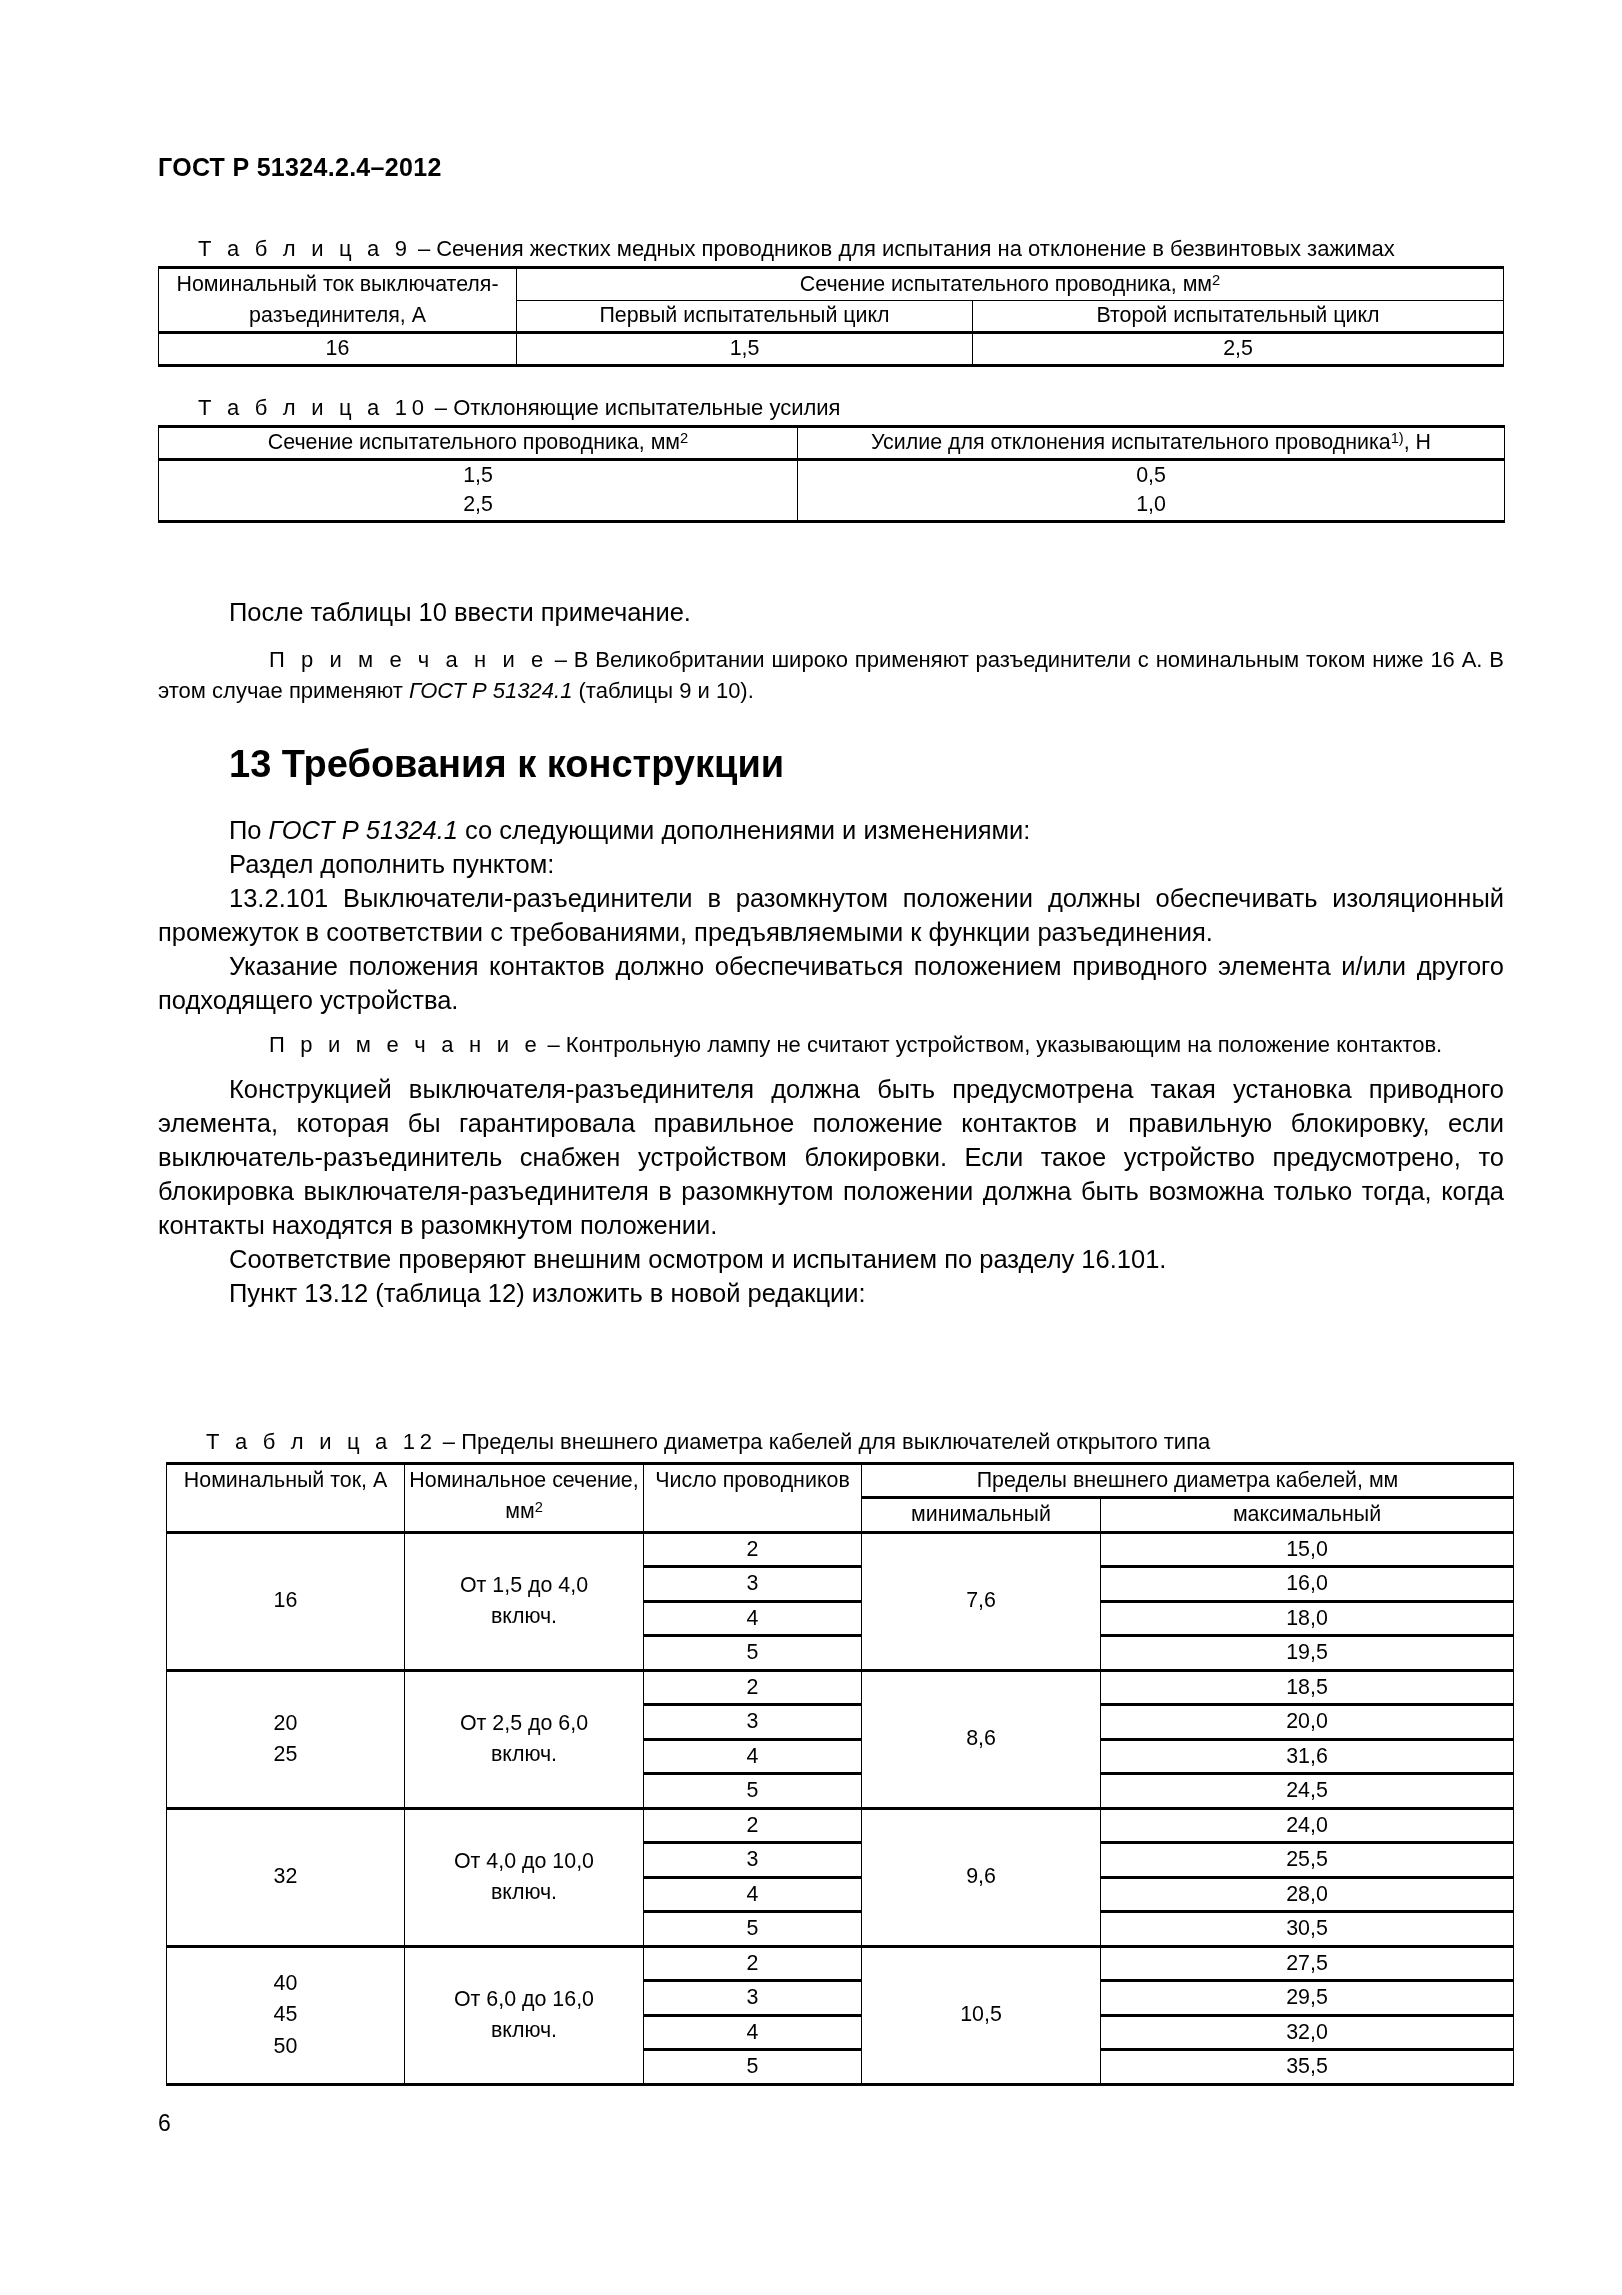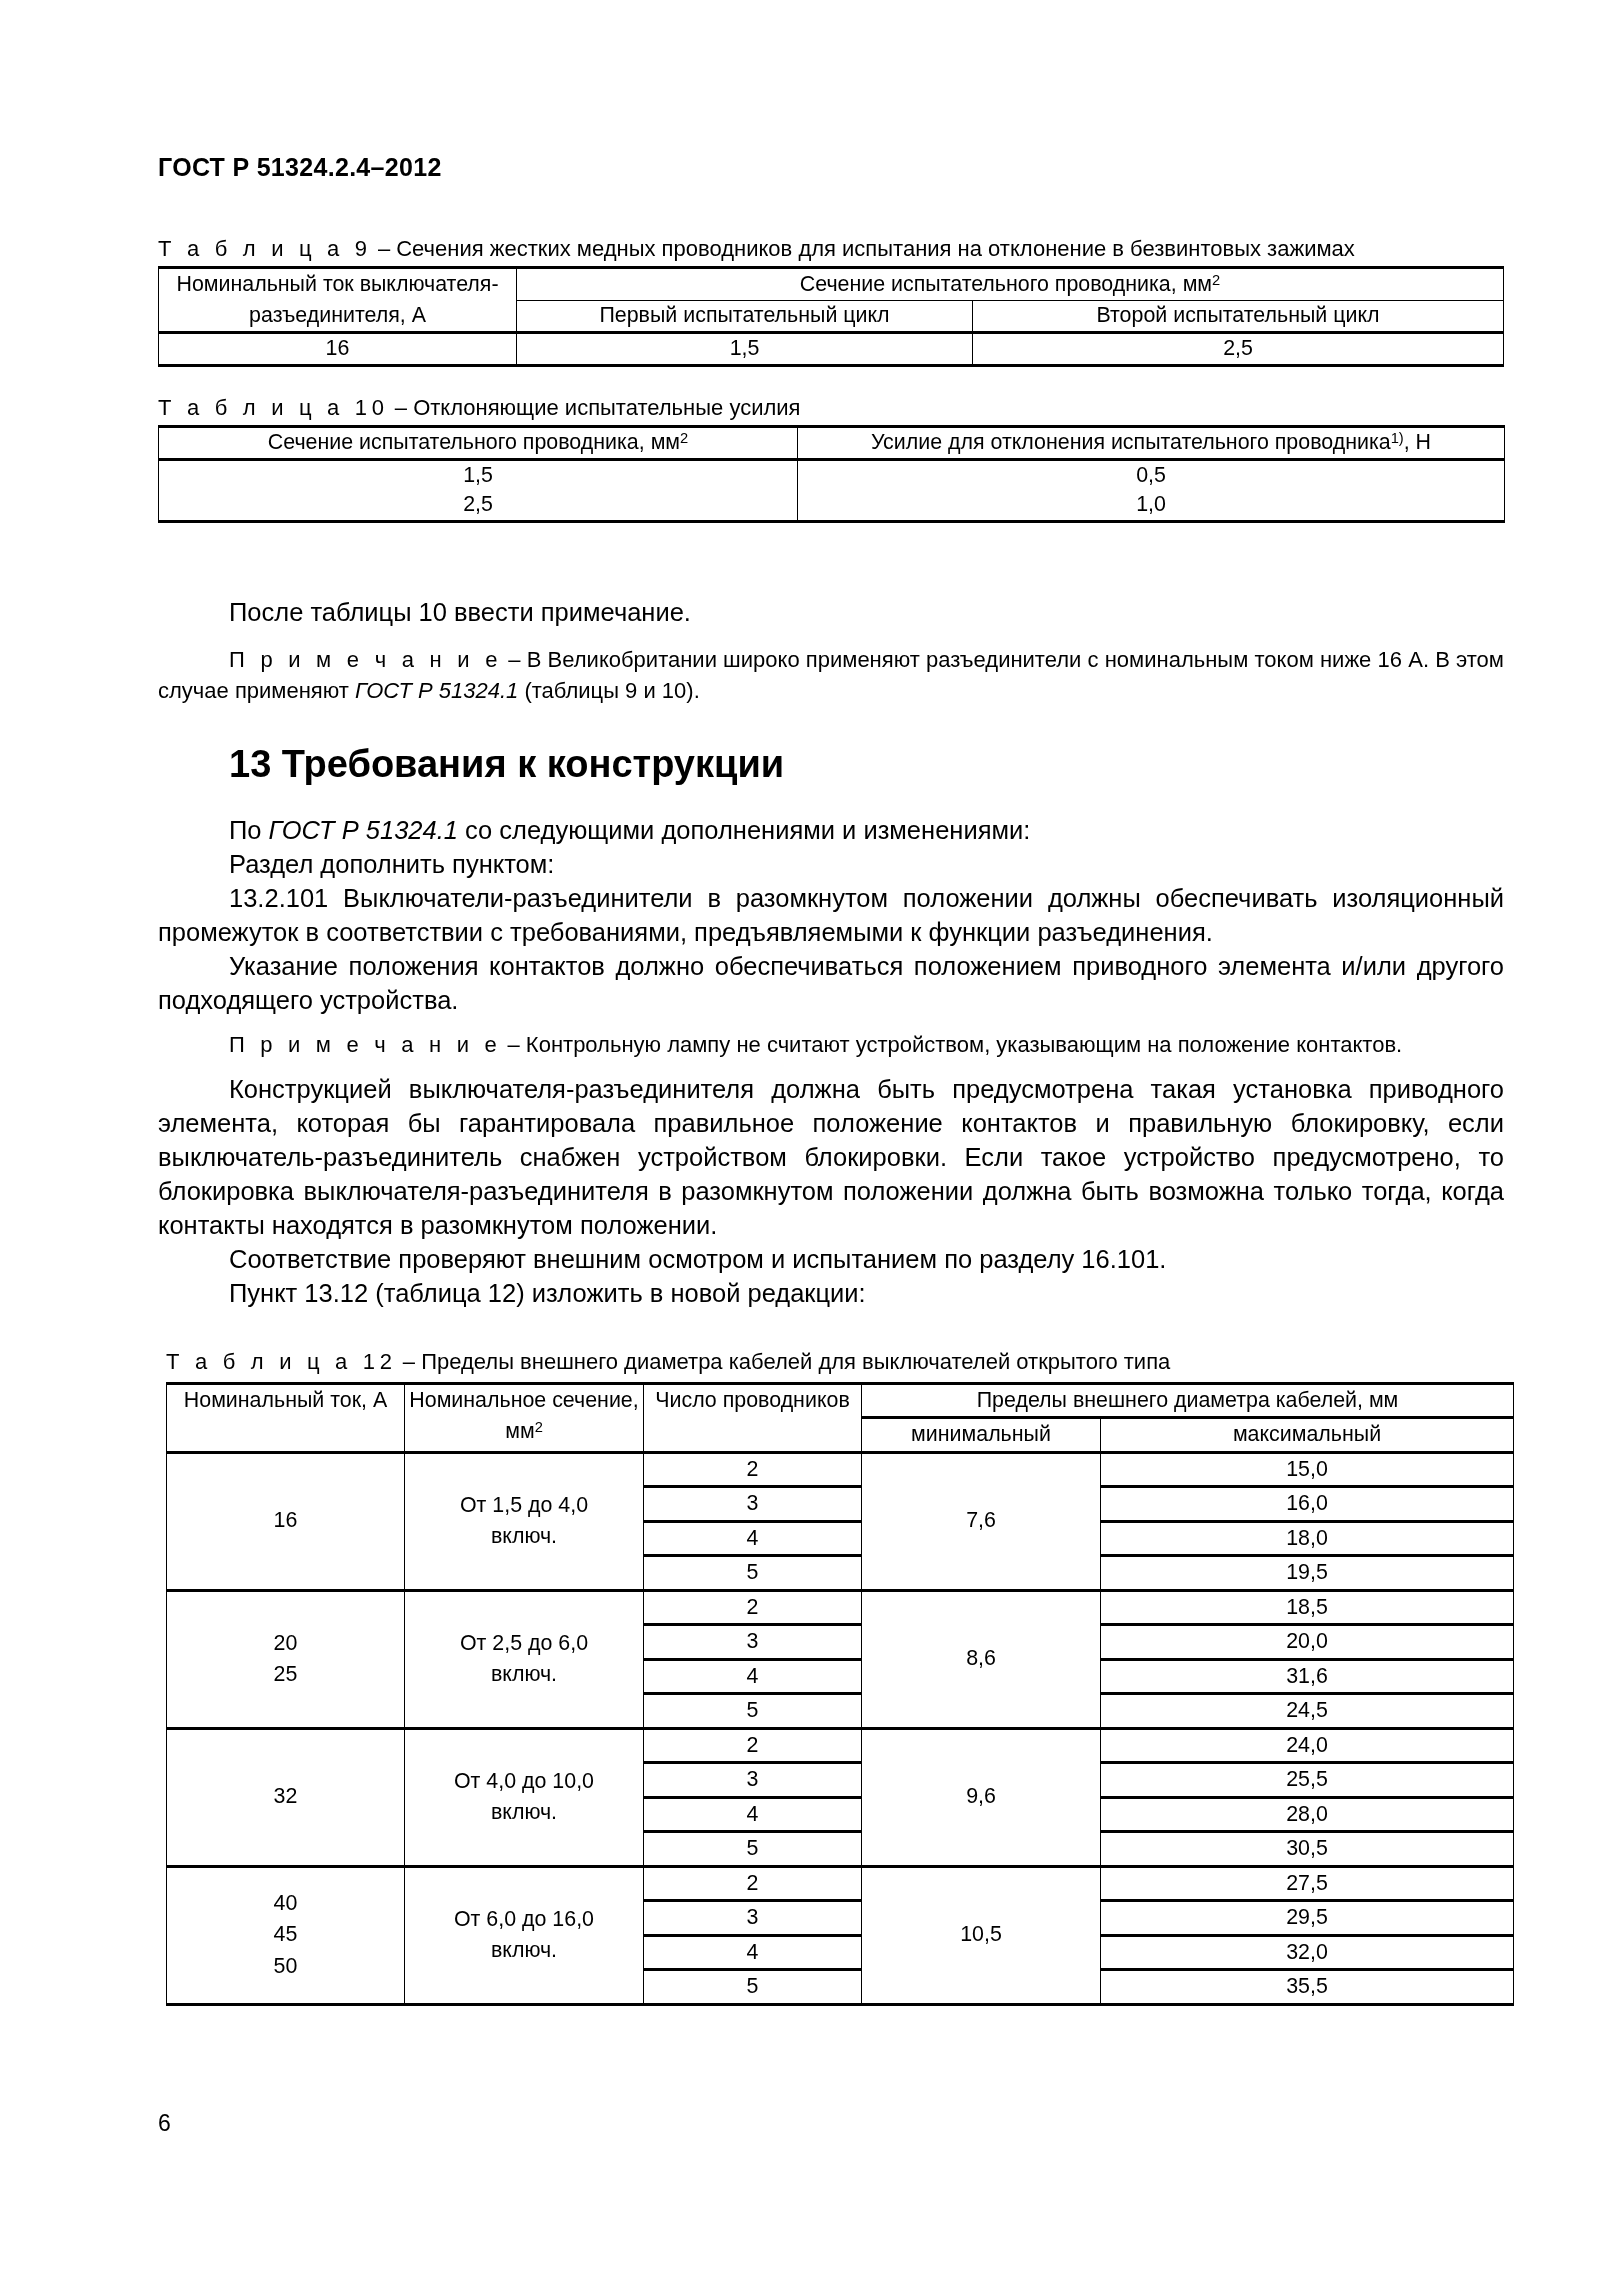--- a/index.html
+++ b/index.html
@@ -7,21 +7,21 @@
       width: 1623px; height: 2295px; position: relative; overflow: hidden;
       font-family: "Liberation Sans", "DejaVu Sans", sans-serif;
       color: #000000;
     }
     .page { position: absolute; left: 158px; top: 0; width: 1346px; }
     .doc-header {
       position: absolute; top: 153px; left: 0;
       font-size: 25px; font-weight: bold; letter-spacing: 0.3px;
     }
     .caption { font-size: 22px; line-height: 27px; white-space: nowrap; }
-    .spaced { letter-spacing: 4.7px; }
+    .spaced { letter-spacing: 4.7px; margin-left: 40px; }
     table.t { border-collapse: collapse; width: 1346px; table-layout: fixed; }
     table.t td {
       border: 1.3px solid #000; text-align: center; vertical-align: middle;
       font-size: 21.4px; line-height: 29.5px; padding: 0 4px;
     }
     table.t tr.head-end td { border-bottom: 3.4px solid #000; }
     table.t { border-top: 3.4px solid #000; border-bottom: 3.4px solid #000; border-left: 1.3px solid #000; border-right: 1.3px solid #000;}
     .sup { font-size: 14.7px; vertical-align: top; position: relative; top: -4px; }
     .para { font-size: 25.5px; line-height: 34px; text-align: justify; }
     .ind { text-indent: 71px; }
@@ -103,21 +103,21 @@
     <div class="para ind"><span>По </span><i>ГОСТ Р 51324.1</i><span> со следующими дополнениями и изменениями:</span></div>
     <div class="para ind">Раздел дополнить пунктом:</div>
     <div class="para ind">13.2.101 Выключатели-разъединители в разомкнутом положении должны обеспечивать изоляционный промежуток в соответствии с требованиями, предъявляемыми к функции разъединения.</div>
     <div class="para ind">Указание положения контактов должно обеспечиваться положением приводного элемента и/или другого подходящего устройства.</div>
     <div class="note ind" style="margin:12px 0;"><span class="spaced">П р и м е ч а н и е</span><span> – Контрольную лампу не считают устройством, указывающим на положение контактов.</span></div>
     <div class="para ind">Конструкцией выключателя-разъединителя должна быть предусмотрена такая установка приводного элемента, которая бы гарантировала правильное положение контактов и правильную блокировку, если выключатель-разъединитель снабжен устройством блокировки. Если такое устройство предусмотрено, то блокировка выключателя-разъединителя в разомкнутом положении должна быть возможна только тогда, когда контакты находятся в разомкнутом положении.</div>
     <div class="para ind">Соответствие проверяют внешним осмотром и испытанием по разделу 16.101.</div>
     <div class="para ind">Пункт 13.12 (таблица 12) изложить в новой редакции:</div>
   </div>
 
-  <div class="block" style="top:1348px;padding-left:8px;">
+  <div class="block" style="top:1428px;padding-left:8px;">
     <div class="caption"><span class="spaced">Т а б л и ц а 12</span><span> – Пределы внешнего диаметра кабелей для выключателей открытого типа</span></div>
     <table class="t t12" style="margin-top:6.7px;">
       <colgroup>
           <col style="width:238px">
           <col style="width:239px">
           <col style="width:218px">
           <col style="width:239px">
           <col style="width:413px">
         </colgroup>
       <thead>

